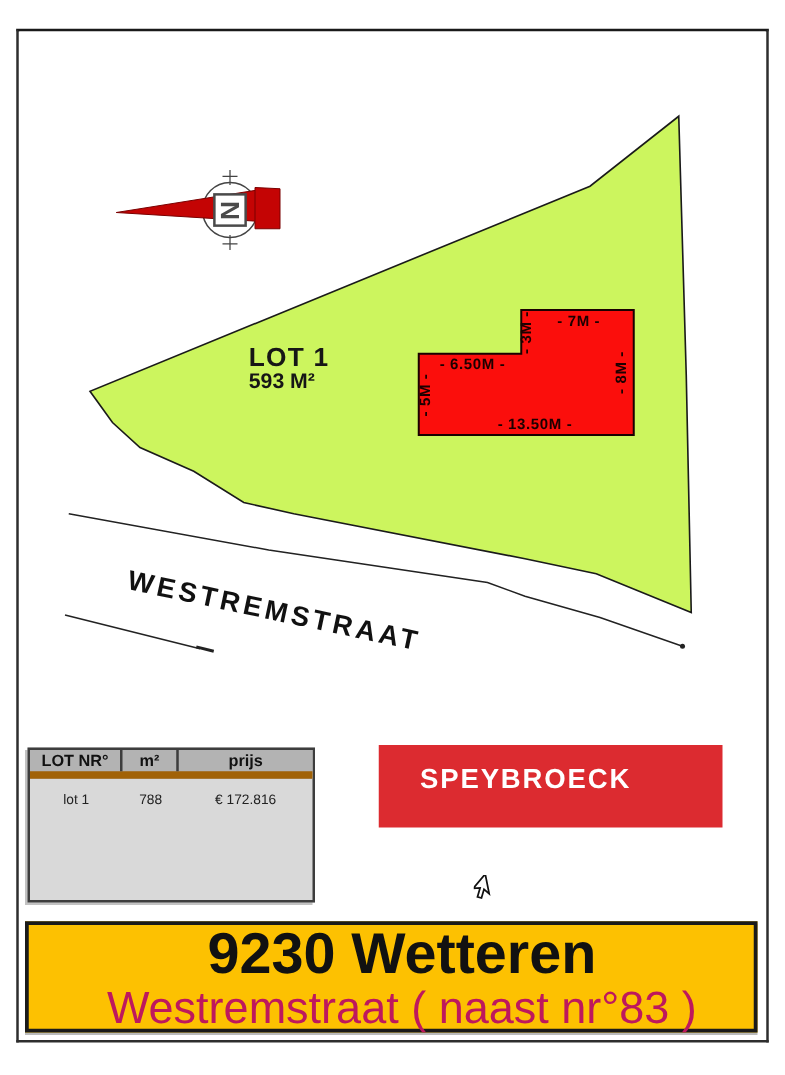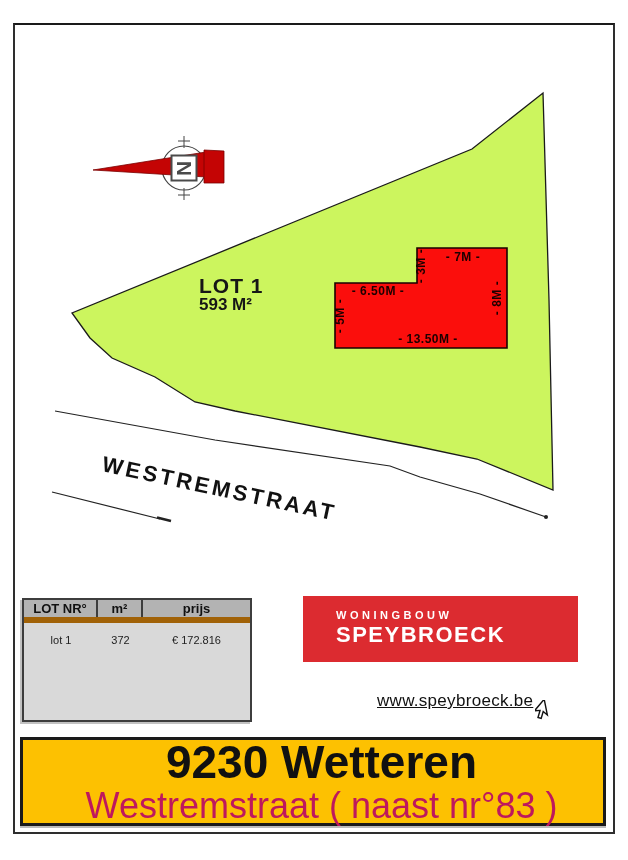--- a/index.html
+++ b/index.html
@@ -88,32 +88,30 @@
   </svg>
 
   <div class="price-table">
     <div class="pt-head">
       <div class="cell">LOT NR°</div>
       <div class="cell">m²</div>
       <div class="cell">prijs</div>
     </div>
     <div class="pt-row">
       <div class="cell">lot 1</div>
-      <div class="cell">372</div>
+      <div class="cell">788</div>
       <div class="cell">€ 172.816</div>
     </div>
   </div>
 
   <div class="logo">
-    <div class="tagline">WONINGBOUW</div>
     <div class="name">SPEYBROECK</div>
   </div>
 
   <div class="weblink">
-    <a href="#">www.speybroeck.be</a>
     <svg class="cursor" width="20" height="22" viewBox="0 0 20 22">
       <polygon points="2,1 2,16 6,12.2 9,19 12,17.6 9.1,11 14.5,11" fill="#ffffff" stroke="#111" stroke-width="1.4" transform="rotate(40 8 10)"></polygon>
     </svg>
   </div>
 
   <div class="banner">
     <div class="city">9230 Wetteren</div>
     <div class="street">Westremstraat ( naast nr°83 )</div>
   </div>
 

